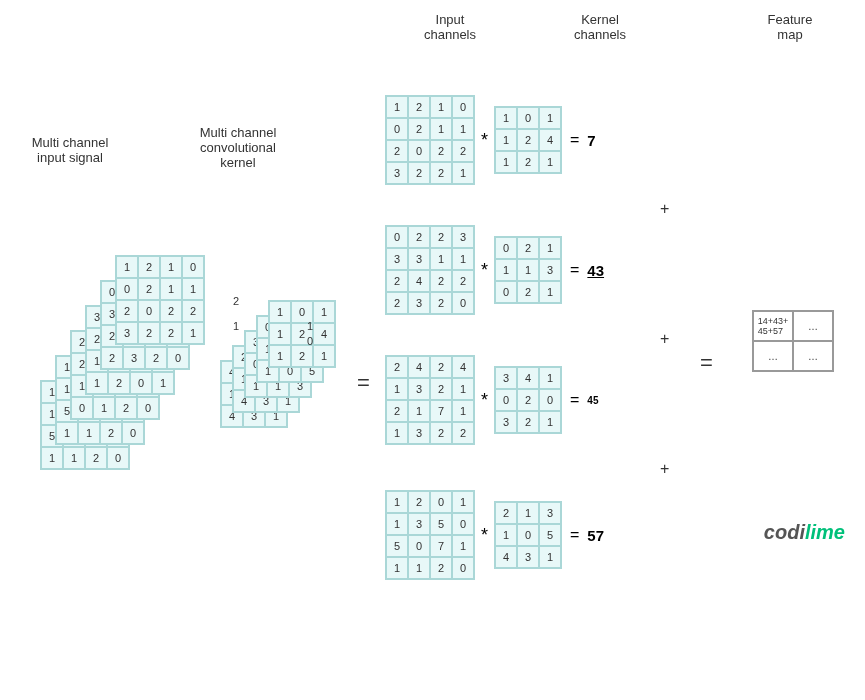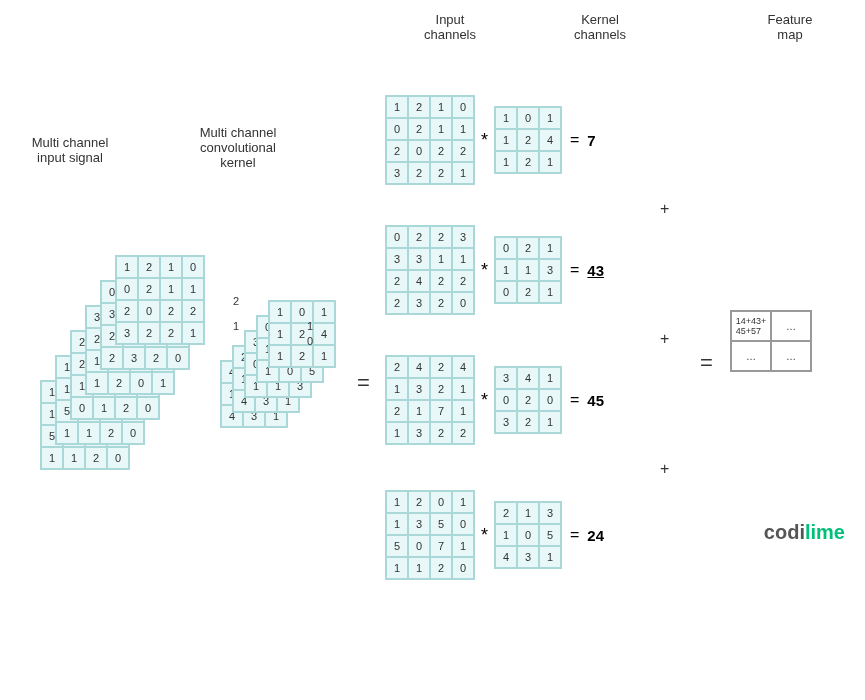--- a/index.html
+++ b/index.html
@@ -59,20 +59,21 @@
     }
 
     
     .logo {
       position: absolute;
       bottom: 12px;
       right: 20px;
       font-size: 20px;
       font-weight: bold;
       color: #555;
+      font-style: italic;
     }
     .logo span { color: #00b894; }
   </style>
 </head>
 <body>
 
 <div class="main-container">
 
   <div style="position:absolute; left:400px; top:12px; text-align:center; font-size:13px; color:#333; width:100px;">Input<br>channels</div>
   <div style="position:absolute; left:560px; top:12px; text-align:center; font-size:13px; color:#333; width:80px;">Kernel<br>channels</div>
@@ -387,21 +388,21 @@
         <div class="matrix-cell">4</div>
         <div class="matrix-cell">1</div>
       <div class="matrix-cell">0</div>
         <div class="matrix-cell">2</div>
         <div class="matrix-cell">0</div>
       <div class="matrix-cell">3</div>
         <div class="matrix-cell">2</div>
         <div class="matrix-cell">1</div>
     </div>
     <span style="font-size:16px; margin:0 8px;">=</span>
-    <span style="font-size:15px; font-weight:bold;">45</span>
+    <span style="font-size:10px; font-weight:bold;">45</span>
   </div>
 
   <div style="position:absolute; left:660px; top:460px; font-size:16px; color:#333;">+</div>
 
   <div style="position:absolute; left:385px; top:490px; display:flex; align-items:center;">
     <div class="matrix medium">
       <div class="matrix-cell">1</div>
         <div class="matrix-cell">2</div>
         <div class="matrix-cell">0</div>
         <div class="matrix-cell">1</div>
@@ -424,26 +425,26 @@
         <div class="matrix-cell">1</div>
         <div class="matrix-cell">3</div>
       <div class="matrix-cell">1</div>
         <div class="matrix-cell">0</div>
         <div class="matrix-cell">5</div>
       <div class="matrix-cell">4</div>
         <div class="matrix-cell">3</div>
         <div class="matrix-cell">1</div>
     </div>
     <span style="font-size:16px; margin:0 8px;">=</span>
-    <span style="font-size:15px; font-weight:bold;">24</span>
+    <span style="font-size:15px; font-weight:bold;">57</span>
   </div>
 
   <div style="position:absolute; left:700px; top:350px; font-size:22px; color:#333;">=</div>
 
-  <div style="position:absolute; left:730px; top:310px;">
+  <div style="position:absolute; left:752px; top:310px;">
     <div class="feature-map">
       <div class="feature-cell" style="font-size:9px;">14+43+<br>45+57</div>
       <div class="feature-cell">…</div>
       <div class="feature-cell">…</div>
       <div class="feature-cell">…</div>
     </div>
   </div>
 
   <div class="logo">
     <span style="color:#555;">codi</span><span style="color:#00c07a;">lime</span>

